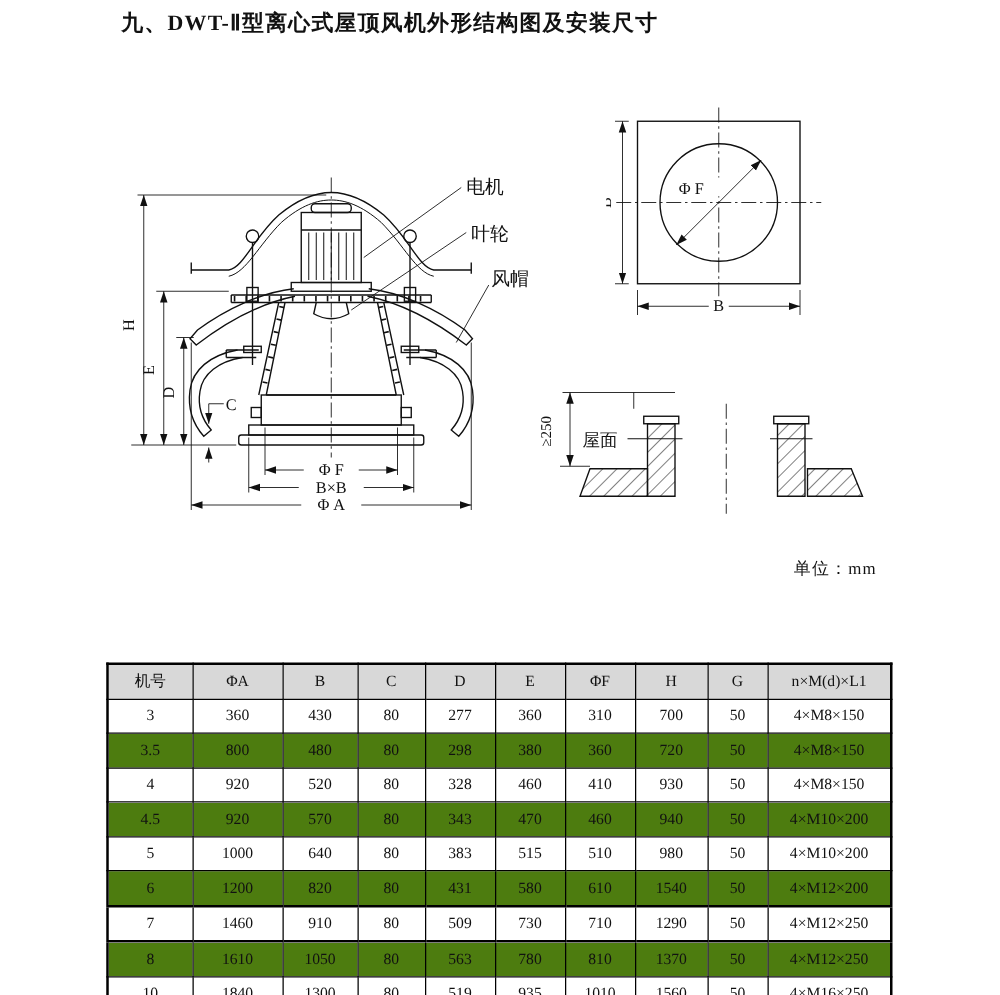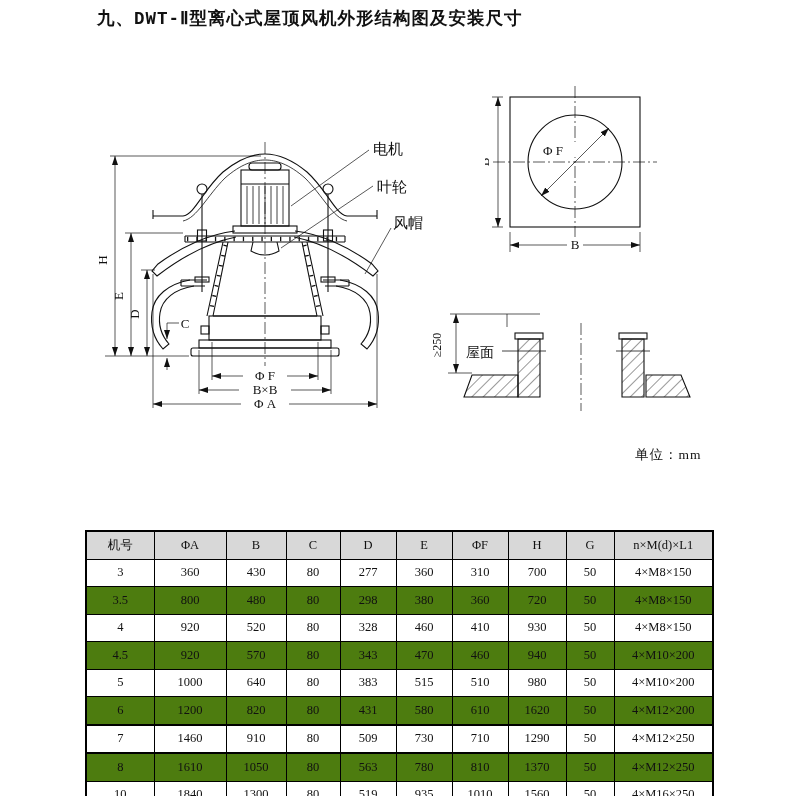--- a/index.html
+++ b/index.html
@@ -1,19 +1,19 @@
 <!DOCTYPE html>
 <html><head>
 <meta charset="utf-8">
 <style>
   html,body{margin:0;padding:0;background:#ffffff;}
   .page{position:relative;width:800px;height:796px;background:#ffffff;overflow:hidden;
         font-family:"Liberation Serif", serif;color:#111;}
   .title{position:absolute;left:97px;top:6px;margin:0;font-size:17.5px;font-weight:bold;
-         letter-spacing:1px;white-space:nowrap;font-family:Liberation Mono, monospace;}
+         letter-spacing:1px;white-space:nowrap;}
   .unit-note{position:absolute;left:635px;top:446px;font-size:13.5px;letter-spacing:1px;}
   svg.drawing{position:absolute;}
   #elev{left:95px;top:134px;width:350px;height:280px;}
   #plan{left:485px;top:80px;width:195px;height:185px;}
   #sect{left:428px;top:293px;width:275px;height:125px;}
   table.dim-table{position:absolute;left:85px;top:487px;width:627px;border-collapse:collapse;
         table-layout:fixed;font-size:12.5px;}
   table.dim-table th,table.dim-table td{border:1px solid #000;text-align:center;vertical-align:middle;
         height:26.5px;padding:0;font-weight:normal;overflow:hidden;white-space:nowrap;}
   table.dim-table{border:2px solid #000;margin-top:43px;}
@@ -297,21 +297,21 @@
           <td>4×M10×200</td>
         </tr>
         <tr class="shade">
           <td>6</td>
           <td>1200</td>
           <td>820</td>
           <td>80</td>
           <td>431</td>
           <td>580</td>
           <td>610</td>
-          <td>1620</td>
+          <td>1540</td>
           <td>50</td>
           <td>4×M12×200</td>
         </tr>
         <tr class="thick-top">
           <td>7</td>
           <td>1460</td>
           <td>910</td>
           <td>80</td>
           <td>509</td>
           <td>730</td>

